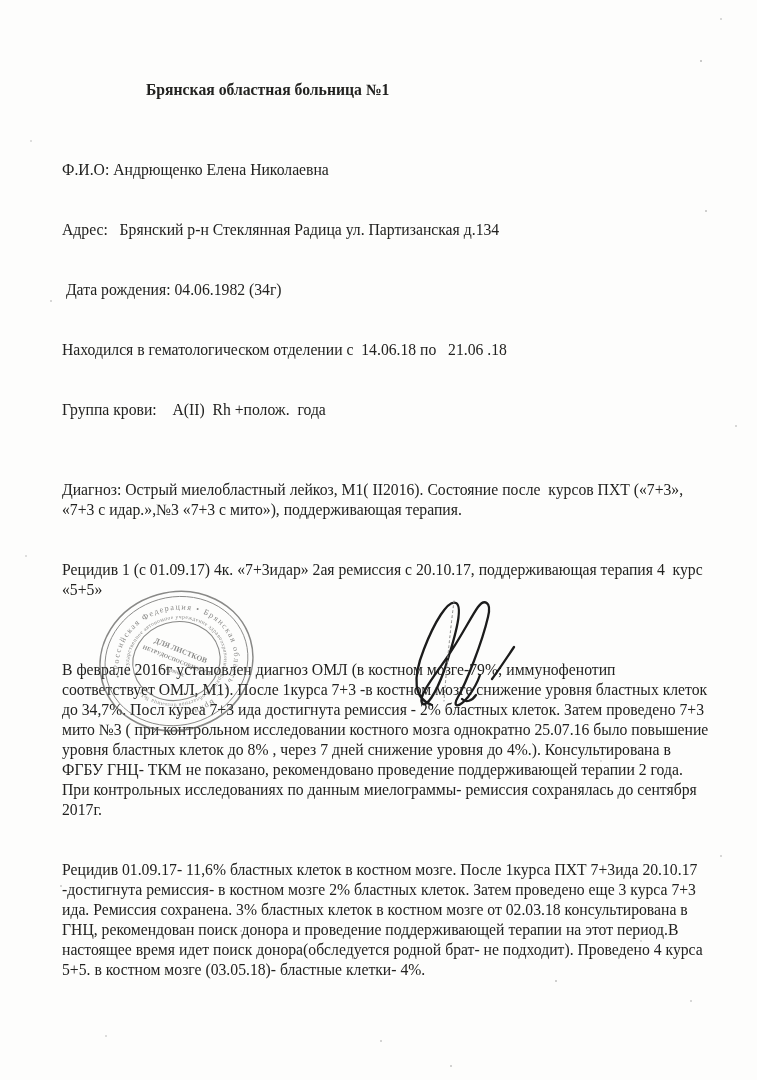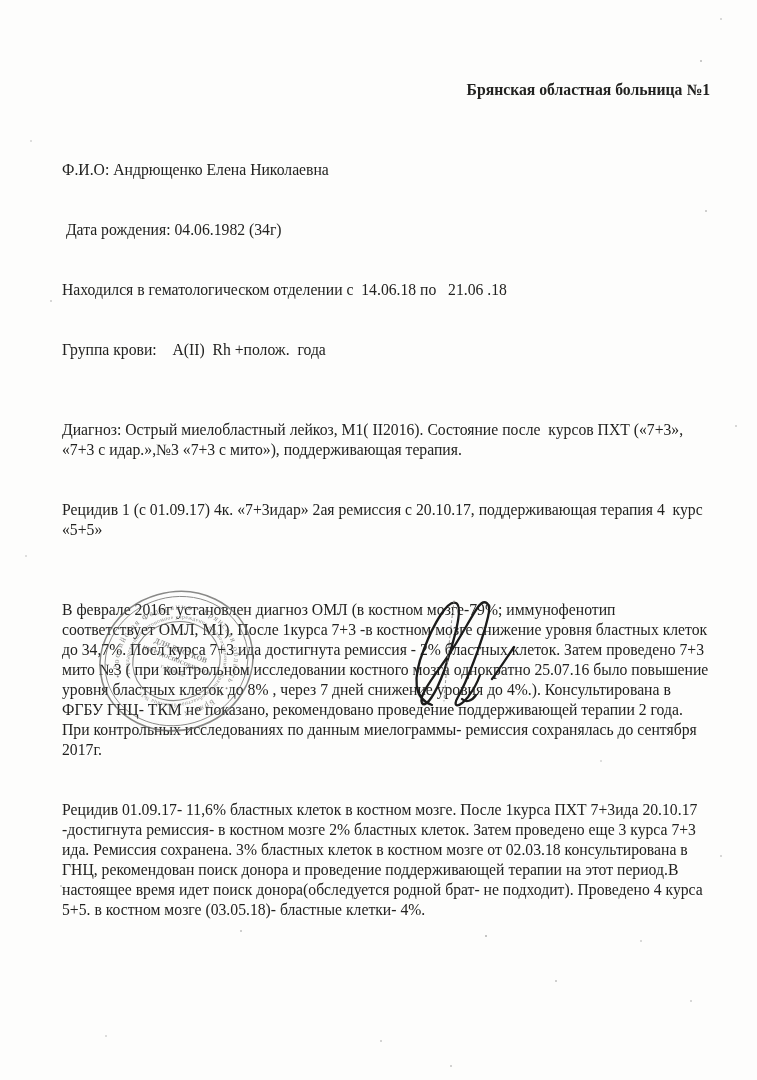--- a/index.html
+++ b/index.html
@@ -12,21 +12,21 @@
     overflow:hidden;
   }
   .content {
     position:absolute;
     left:62px; top:40px;
     width:648px;
     font-size:15.7px;
     line-height:20px;
     white-space:pre-wrap;
   }
-  .head { text-align:right; font-weight:bold; padding-left:84px; }
+  .head { text-align:left; font-weight:bold; padding-left:84px; }
   .b { font-weight:normal; }
   p { margin:0; }
   .stamp {
     position:absolute; left:96px; top:588px;
     width:162px; height:150px;
     opacity:0.72;
     transform:rotate(-16deg);
   }
   .autograph {
     position:absolute; left:402px; top:583px;
@@ -52,20 +52,21 @@
 </head>
 <body>
 
 <div class="page">
   <div class="noise"></div>
 
   <div class="content">
     <div class="head">Брянская областная больница №1</div>
 
     <div class="b">Ф.И.О: Андрющенко Елена Николаевна</div>
+    <div>Адрес:   Брянский р-н Стеклянная Радица ул. Партизанская д.134</div>
     <div> Дата рождения: 04.06.1982 (34г)</div>
     <div>Находился в гематологическом отделении с  14.06.18 по   21.06 .18</div>
     <div>Группа крови:    А(II)  Rh +полож.  года</div>
 
     <p class="b">Диагноз: Острый миелобластный лейкоз, М1( II2016). Состояние после  курсов ПХТ («7+3», «7+3 с идар.»,№3 «7+3 с мито»), поддерживающая терапия.</p>
     <p class="b">Рецидив 1 (с 01.09.17) 4к. «7+3идар» 2ая ремиссия с 20.10.17, поддерживающая терапия 4  курс «5+5»</p>
 
     <p>В феврале 2016г установлен диагноз ОМЛ (в костном мозге-79%; иммунофенотип соответствует ОМЛ, М1). После 1курса 7+3 -в костном мозге снижение уровня бластных клеток до 34,7%. Посл курса 7+3 ида достигнута ремиссия - 2% бластных клеток. Затем проведено 7+3 мито №3 ( при контрольном исследовании костного мозга однократно 25.07.16 было повышение уровня бластных клеток до 8% , через 7 дней снижение уровня до 4%.). Консультирована в ФГБУ ГНЦ- ТКМ не показано, рекомендовано проведение поддерживающей терапии 2 года. При контрольных исследованиях по данным миелограммы- ремиссия сохранялась до сентября 2017г.</p>
     <p><span class="b">Рецидив 01.09.17-</span><span> 11,6% бластных клеток в костном мозге. После 1курса ПХТ 7+3ида 20.10.17 -достигнута ремиссия- в костном мозге 2% бластных клеток. Затем проведено еще 3 курса 7+3 ида. Ремиссия сохранена. 3% бластных клеток в костном мозге от 02.03.18 консультирована в ГНЦ, рекомендован поиск донора и проведение поддерживающей терапии на этот период.В настоящее время идет поиск донора(обследуется родной брат- не подходит). Проведено 4 курса 5+5. в костном мозге (03.05.18)- бластные клетки- 4%.</span></p>
     

